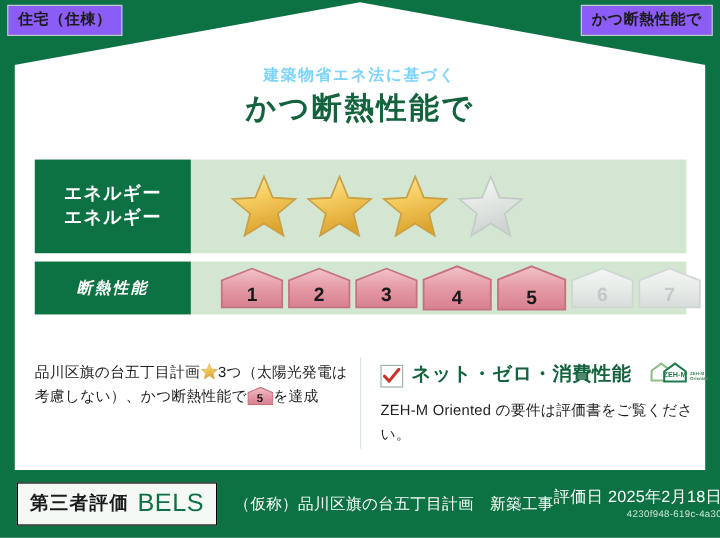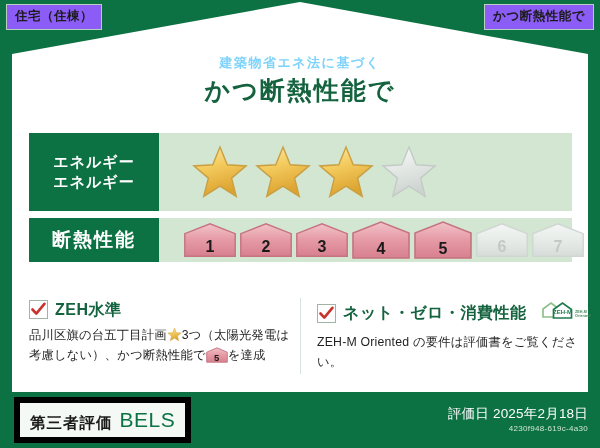--- a/index.html
+++ b/index.html
@@ -100,21 +100,21 @@
     display: flex;
     flex-direction: column;
     align-items: center;
     justify-content: center;
     font-weight: bold;
     font-size: 15px;
     letter-spacing: 1px;
     line-height: 1.35;
     text-align: center;
   }
-  .metric-key.insul { font-size: 19px; letter-spacing: 2px; }
+  .metric-key.insul { font-size: 13px; letter-spacing: 2px; font-style: italic; }
 
   .metric-val {
     flex: 1 1 auto;
     display: flex;
     align-items: center;
     padding-left: 10px;
   }
   .metric-val.stars { padding-left: 32px; gap: 5px; }
   .metric-val.houses { padding-left: 24px; gap: 2px; }
 
@@ -238,23 +238,23 @@
     width: 600px;
     height: 56px;
     background: #0d7243;
     display: flex;
     align-items: center;
     z-index: 7;
   }
   .bels-box {
     margin-left: 14px;
     background: #f4f9f5;
-    border: 6px solid #000000;
-    display: flex;
-    align-items: flex-end;
+    border: 1px solid #000000;
+    display: flex;
+    align-items: center;
     gap: 7px;
     padding: 6px 10px 7px 10px;
   }
   .bels-label {
     font-size: 15.5px;
     font-weight: bold;
     color: #1b1b1b;
     letter-spacing: 1px;
     line-height: 1;
     white-space: nowrap;
@@ -418,28 +418,20 @@
 
       </div>
     </div>
   </div>
 
   <div class="claim-divider"></div>
 
   <div class="claims">
 
     <div class="claim">
-      <div class="claim-head">
-        <span class="chk">
-          <svg width="15" height="15" viewBox="0 0 15 15">
-            <path d="M1.5 7.5 L5.3 11.6 L13.4 1.8" fill="none" stroke="#c8332c" stroke-width="2.6" stroke-linecap="round" stroke-linejoin="round"></path>
-          </svg>
-        </span>
-        <span class="claim-title">ZEH水準</span>
-      </div>
       <div class="claim-body">
         <span>品川区旗の台五丁目計画</span><svg class="inline-star" viewBox="0 0 100 100">
             <polygon points="50,7 62.5,37.5 95,39.5 70,60.5 78,92 50,74.5 22,92 30,60.5 5,39.5 37.5,37.5" fill="url(#gs1)" stroke="#caa043" stroke-width="3"></polygon>
           </svg><span>3つ（太陽光発電は考慮しない）、かつ断熱性能で</span><span class="inline-house"><svg viewBox="0 0 60 40" preserveAspectRatio="none">
               <polygon points="2,38 2,13 30,2 58,13 58,38" fill="url(#hp)" stroke="#c4737f" stroke-width="2.4"></polygon>
             </svg><i>5</i></span><span>を達成</span>
       </div>
     </div>
 
     <div class="claim right">
@@ -460,20 +452,21 @@
       </div>
       <div class="claim-body">ZEH-M Oriented の要件は評価書をご覧ください。</div>
     </div>
   </div>
 
   <div class="footer">
     <div class="bels-box">
       <span class="bels-label">第三者評価</span>
       <span class="bels-mark">BELS</span>
     </div>
+    <div class="proj">（仮称）品川区旗の台五丁目計画　新築工事</div>
     <div class="evalwrap">
       <div class="eval-date">
         <span>評価日</span>
         <span>2025年2月18日</span>
       </div>
       <div class="eval-id">4230f948-619c-4a30</div>
     </div>
   </div>
 
 </div>

